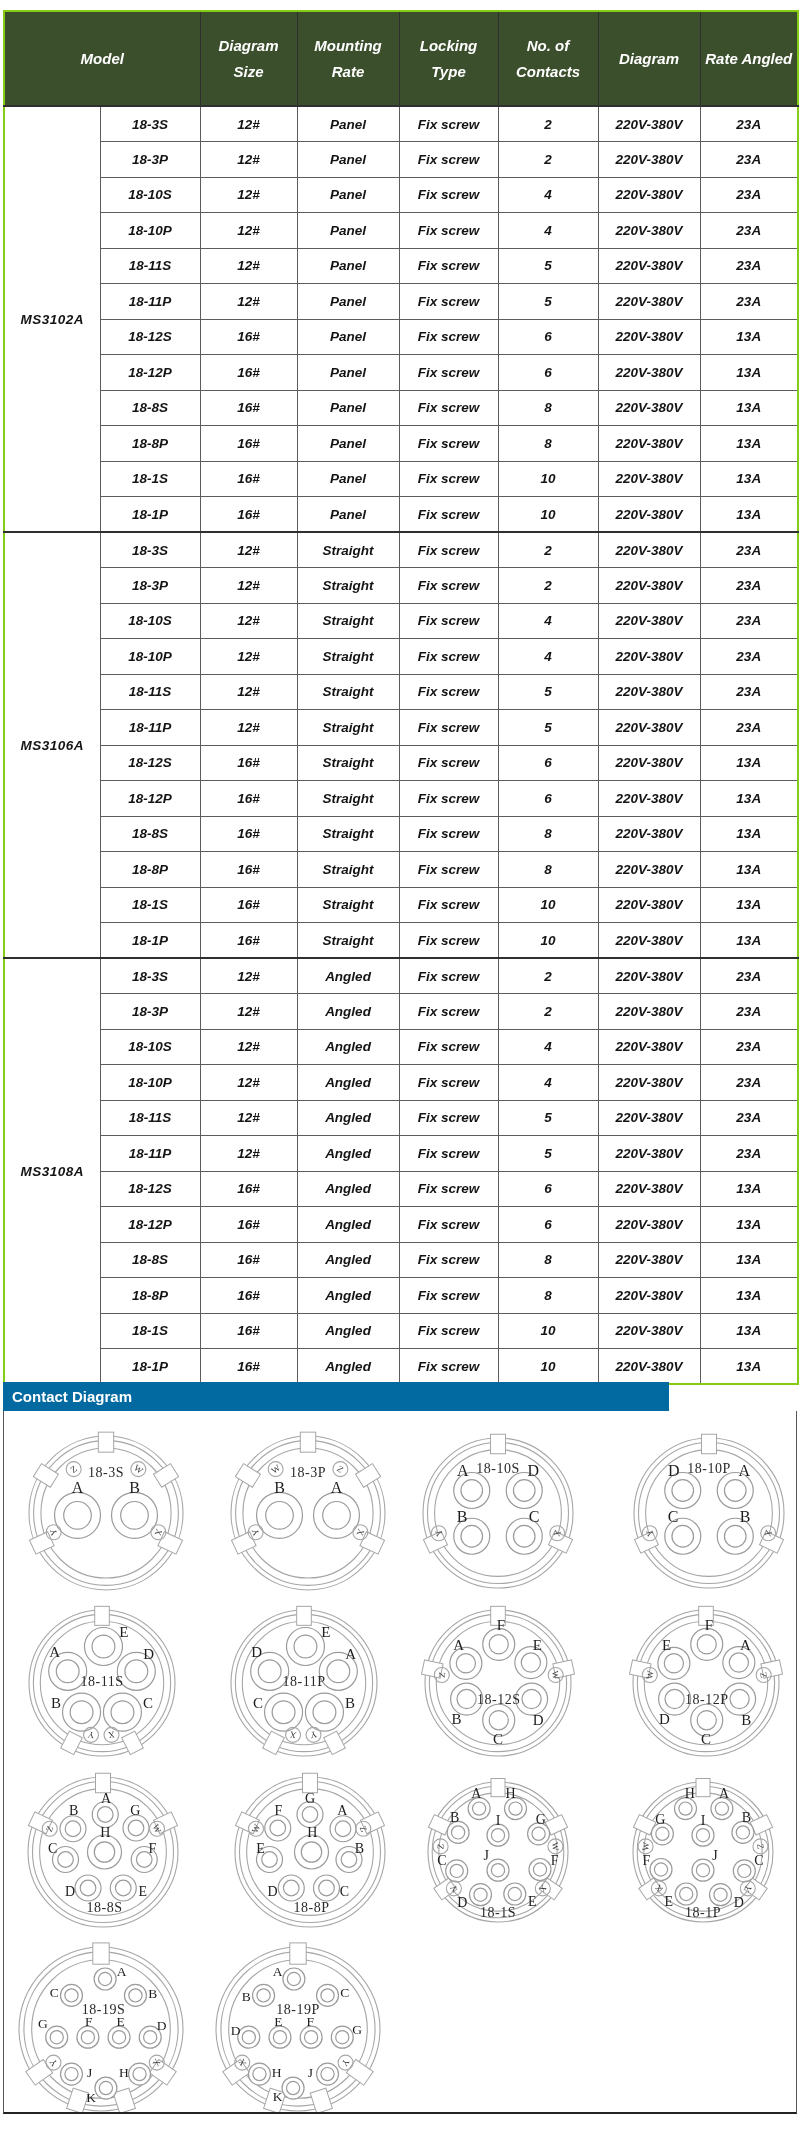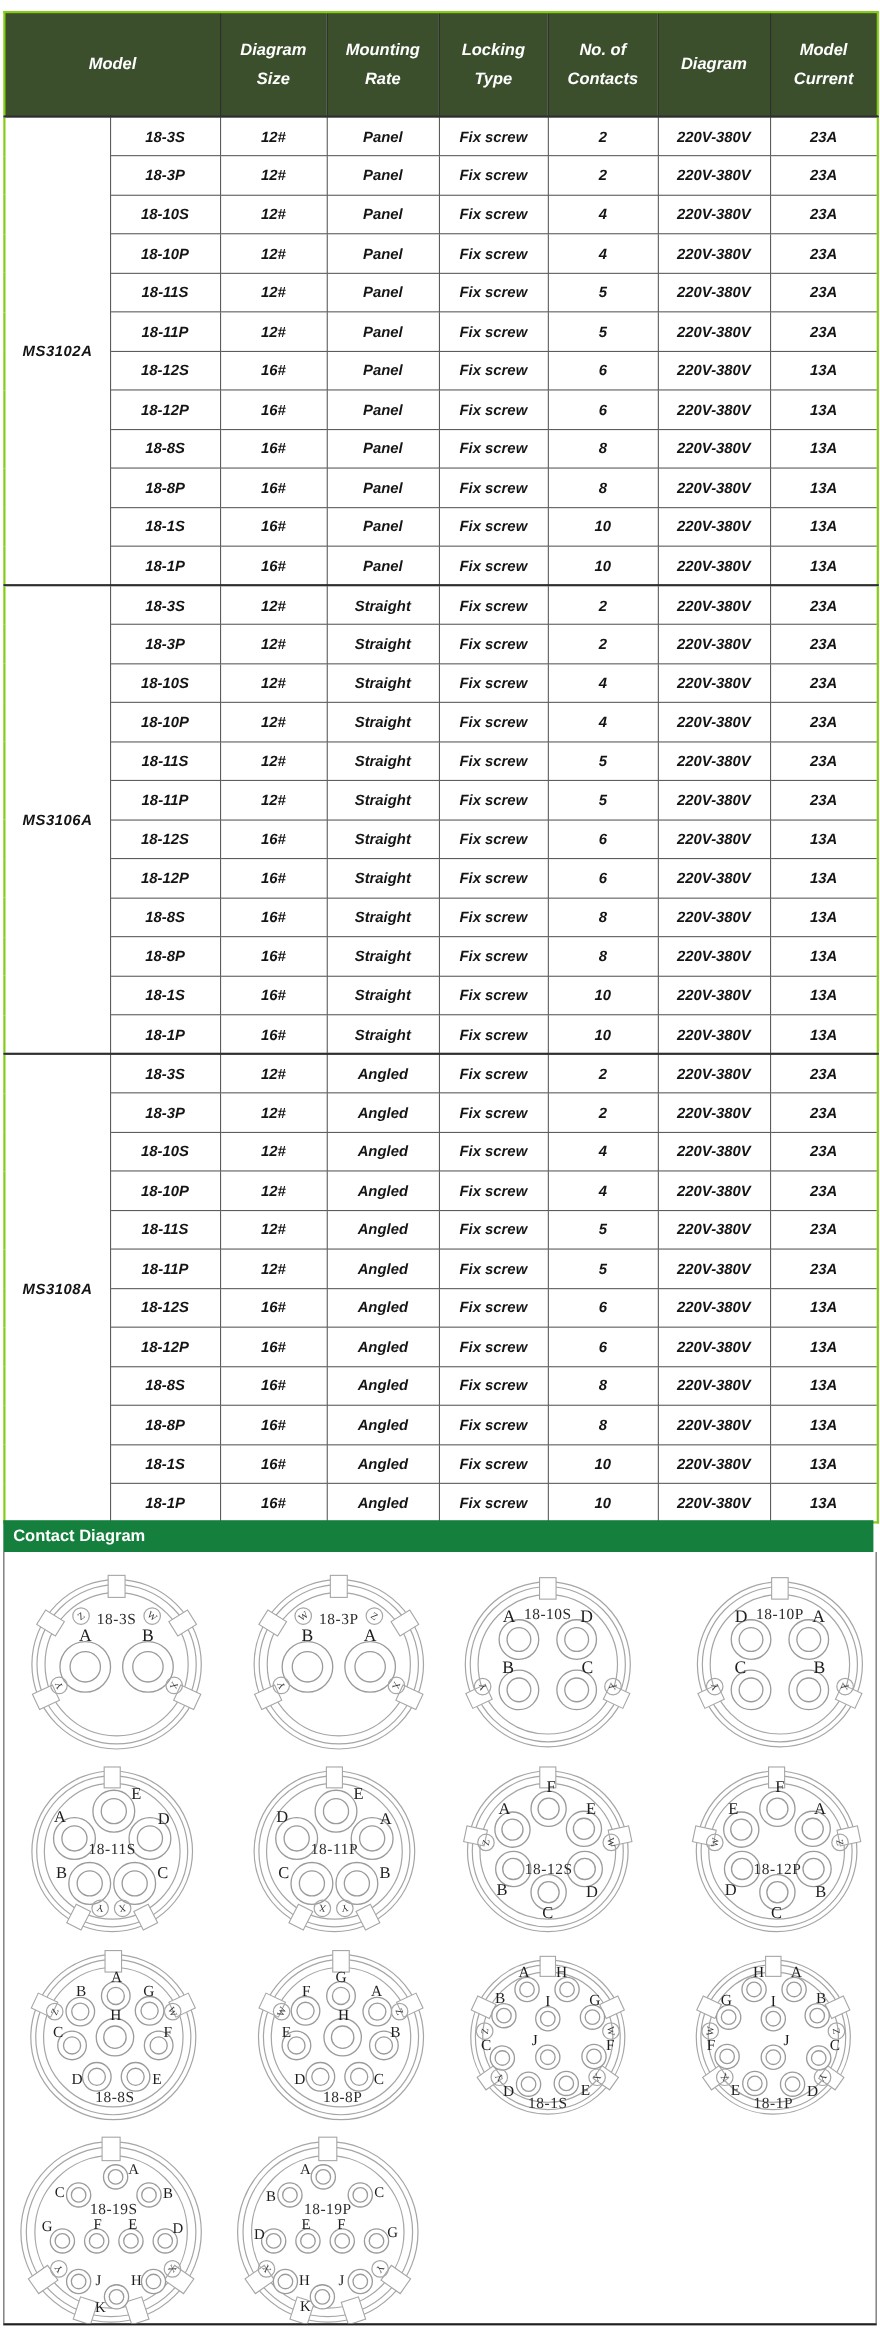--- a/index.html
+++ b/index.html
@@ -12,21 +12,21 @@
   }
   table.spec td{
     border:1px solid #5c5c5c;font-weight:bold;font-size:13.5px;color:#141414;
     text-align:center;vertical-align:middle;padding:0;background:#fff;
   }
   table.spec tbody{border-top:2px solid #2f2f2f;}
   table.spec tbody tr{height:35.5px;}
   td.group-cell{font-size:19px;letter-spacing:0.5px;border-right:1px solid #5c5c5c;}
   td.model-cell{text-align:left;padding-left:9px;}
   .section-bar{
-    position:absolute;left:3px;top:1382px;width:791px;height:29px;background:#15803d;
+    position:absolute;left:3px;top:1382px;width:666px;height:29px;background:#0369a1;
     color:#ffffff;font-weight:bold;font-size:15px;line-height:29px;padding-left:9px;
     box-sizing:border-box;
   }
   .diagram-box{
     position:absolute;left:3px;top:1411px;width:794px;height:703px;background:#fff;
     border-left:1px solid #555;border-right:1px solid #555;border-bottom:2px solid #222;
     box-sizing:border-box;
   }
   .diagram-box svg{display:block;}
   .d-line{stroke:#a6a6a6;fill:none;stroke-width:1.1;}
@@ -52,21 +52,21 @@
         <col style="width:98px">
     </colgroup>
     <thead>
       <tr id="header-row">
           <th colspan="2">Model</th>
           <th>Diagram Size</th>
           <th>Mounting Rate</th>
           <th>Locking Type</th>
           <th>No. of Contacts</th>
           <th>Diagram</th>
-          <th>Model Current</th>
+          <th>Rate Angled</th>
         </tr>
     </thead>
   <tbody>
         <tr>
           <td rowspan="12" class="group-cell">MS3102A</td>
           <td class="model-cell">18-3S</td>
           <td>12#</td>
           <td>Panel</td>
           <td>Fix screw</td>
           <td>2</td>

